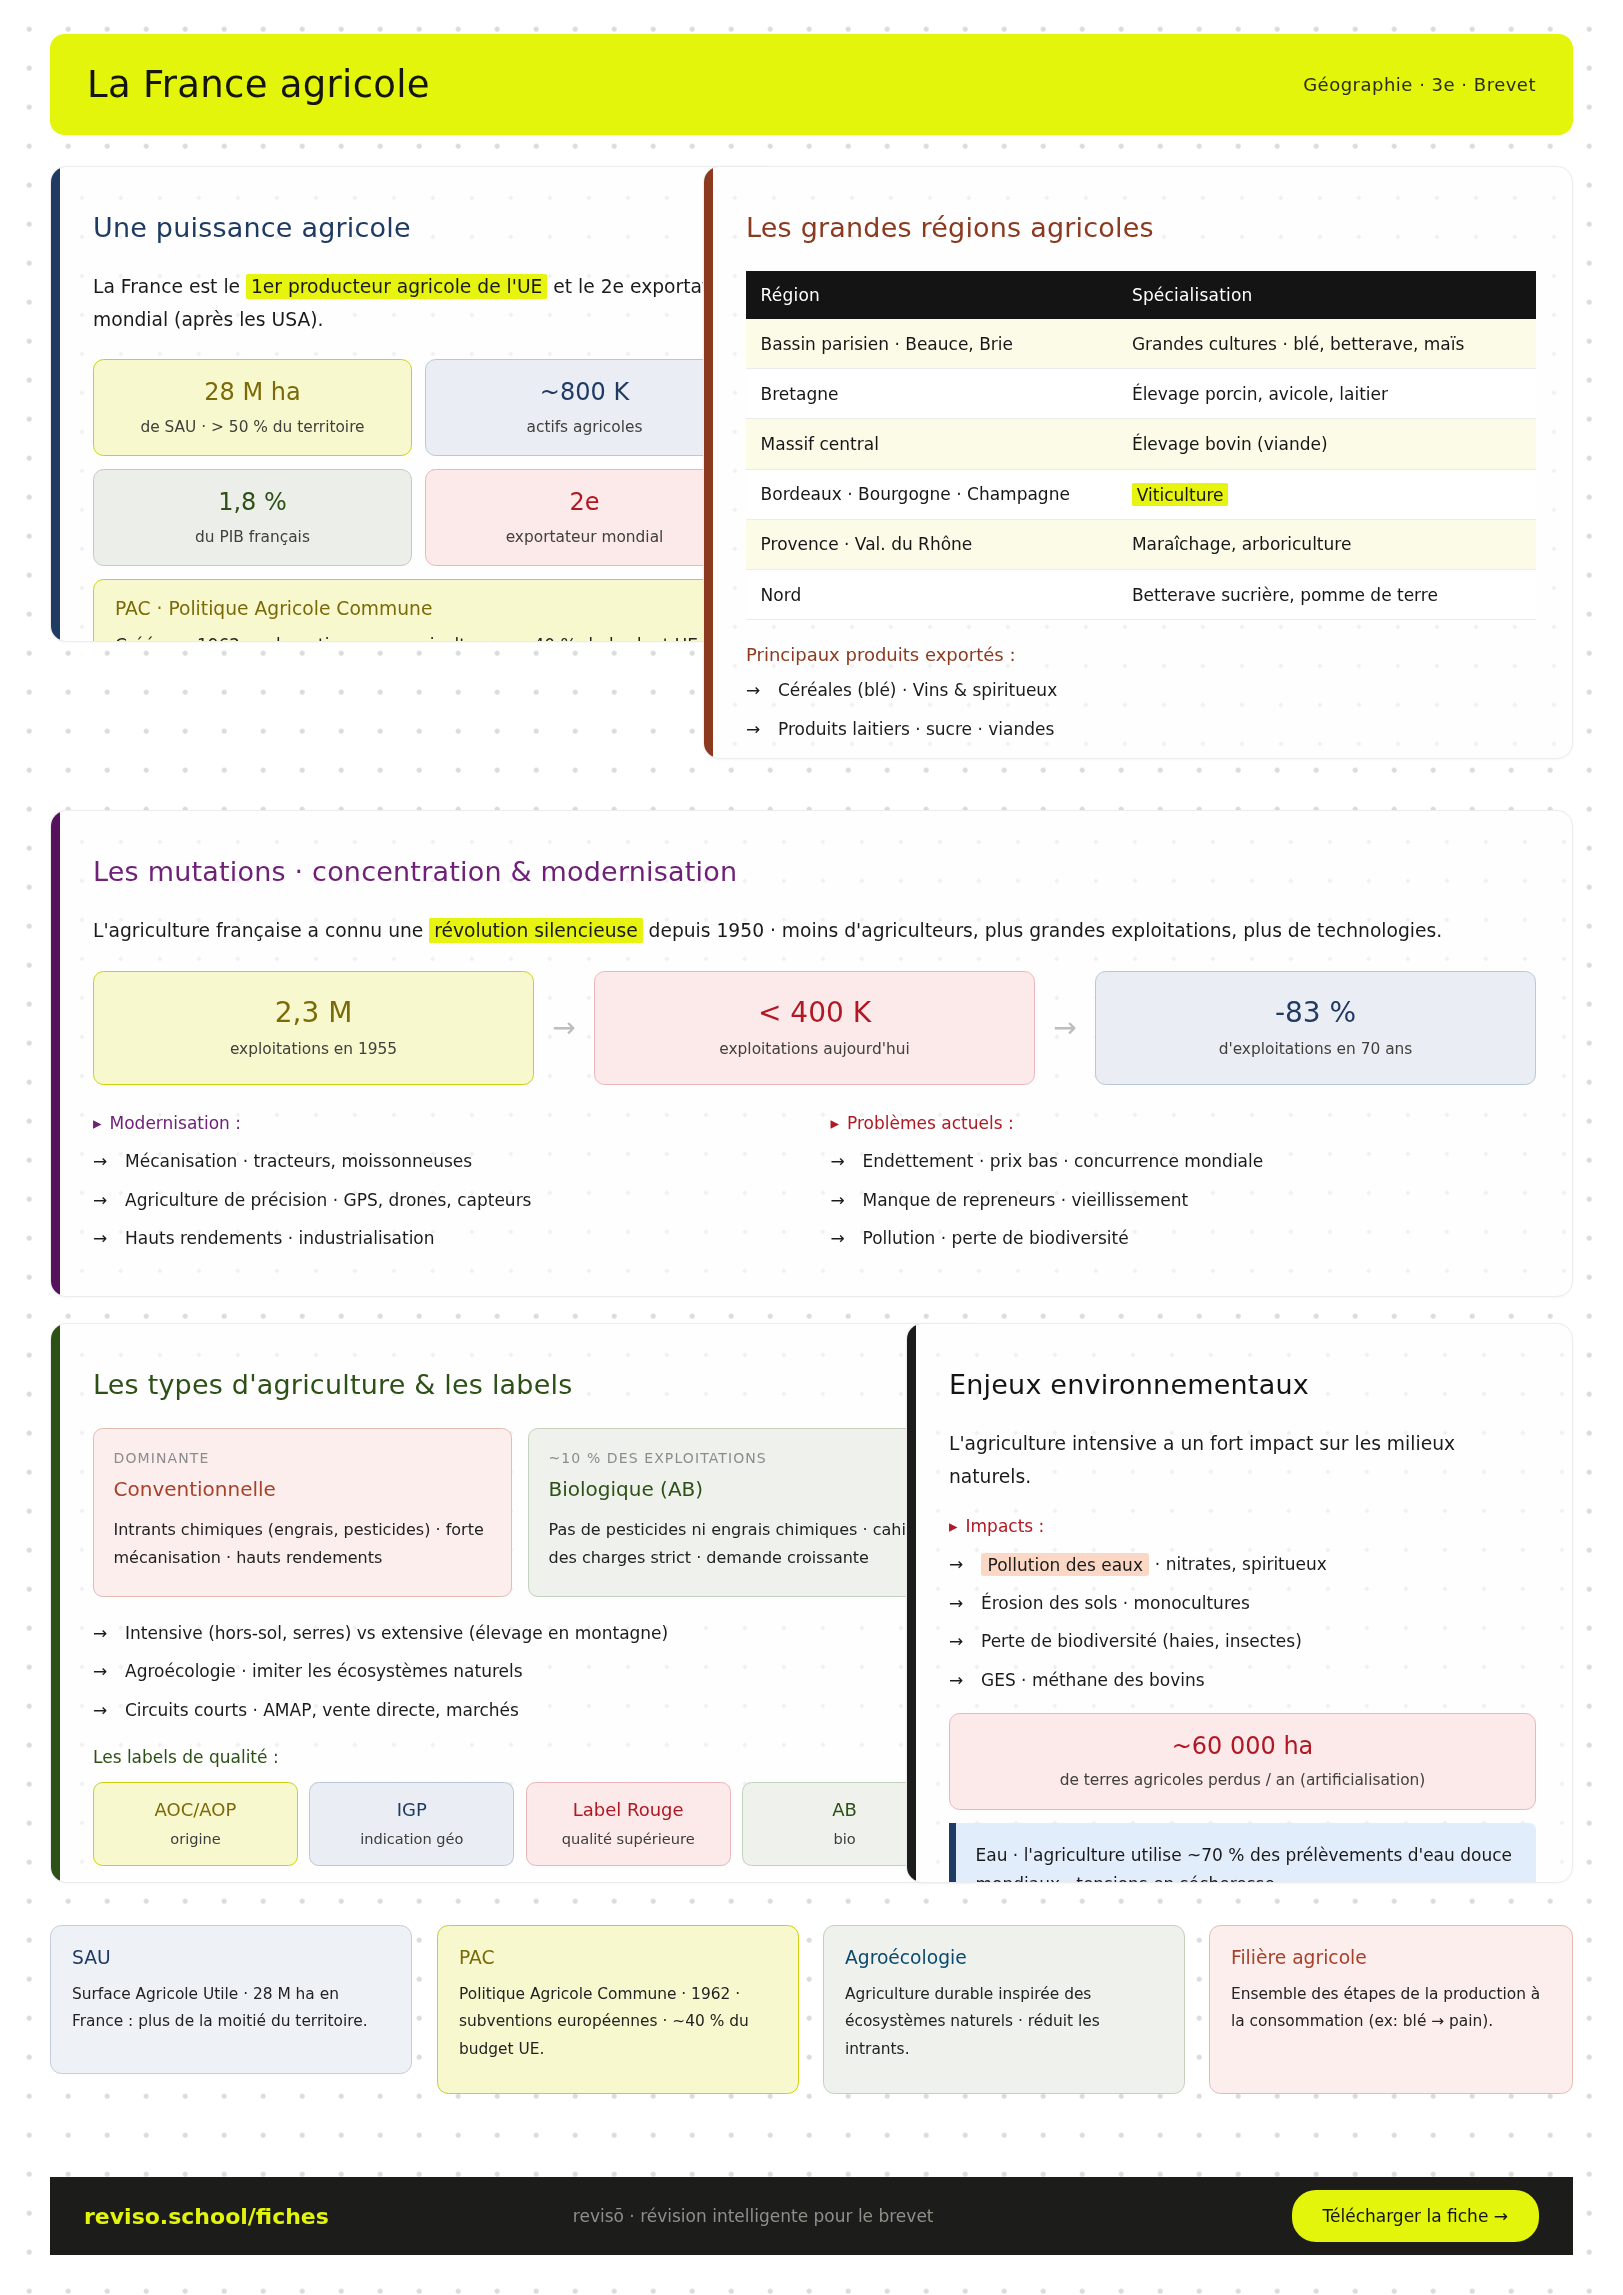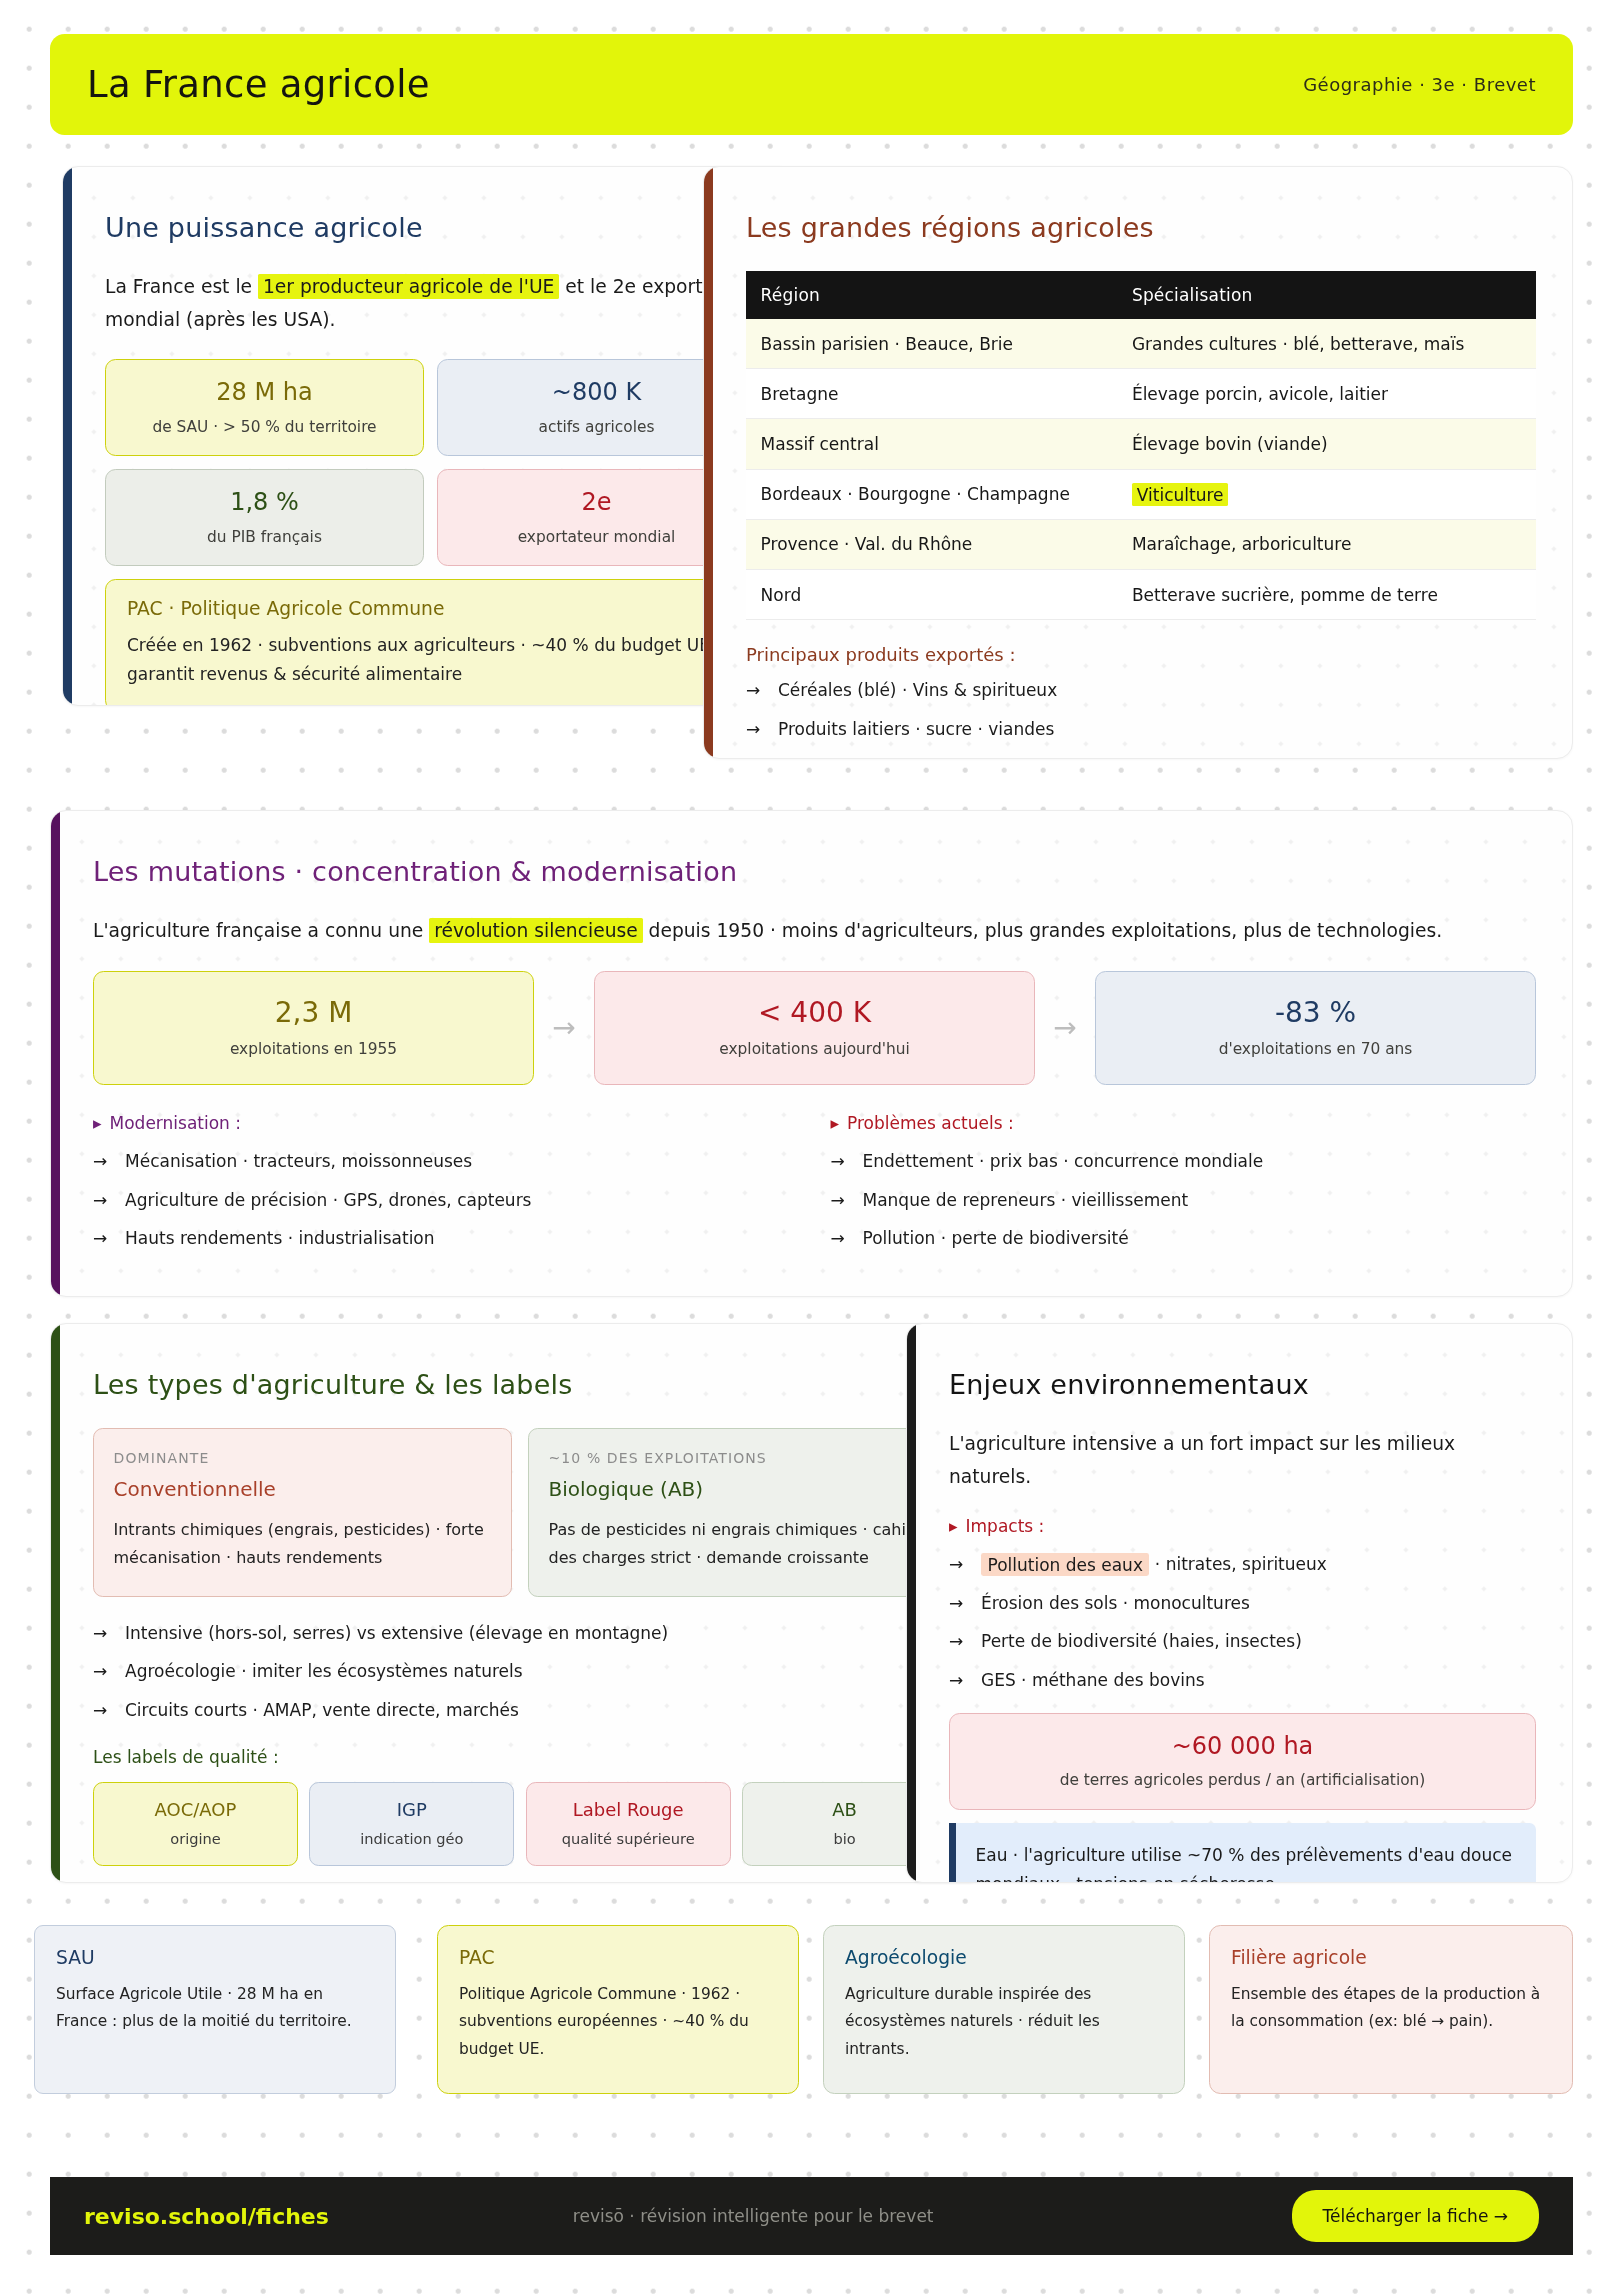--- a/index.html
+++ b/index.html
@@ -369,21 +369,21 @@
 </head>
 <body>
 
 <div class="page">
 
   <div class="header">
     <div class="header-title">La France agricole</div>
     <div class="header-meta">Géographie · 3e · Brevet</div>
   </div>
 
-  <div class="card card-navy" style="left:50px; top:166px; width:731px; height:540px;margin-left:12px;">
+  <div class="card card-navy" style="left:50px; top:166px; width:731px; height:476px;">
     <div class="card-inner">
       <h2 class="section-title t-navy">Une puissance agricole</h2>
 
       <p class="lead">
         <span>La France est le </span><span class="hl-yellow">1er producteur agricole de l'UE</span><span> et le 2e exportateur mondial (après les USA).</span>
       </p>
 
       <div class="stat-grid">
         <div class="stat s-yellow">
           <span class="stat-val">28 M ha</span>
@@ -564,21 +564,21 @@
 
       <div class="stat s-pink" style="margin:19.5px 0 13px;">
         <span class="stat-val">~60 000 ha</span>
         <span class="stat-lab">de terres agricoles perdus / an (artificialisation)</span>
       </div>
 
       <div class="note-blue">Eau · l'agriculture utilise ~70 % des prélèvements d'eau douce mondiaux · tensions en sécheresse.</div>
     </div>
   </div>
 
-  <div class="gloss g-blue" style="left:34px; top:1925px; width:362px; height:169px;border-radius:9px;">
+  <div class="gloss g-blue" style="left:50px; top:1925px; width:362px; height:149px;">
     <span class="gloss-term">SAU</span>
     <span class="gloss-def">Surface Agricole Utile · 28 M ha en France : plus de la moitié du territoire.</span>
   </div>
   <div class="gloss g-yellow" style="left:437px; top:1925px; width:362px; height:169px;">
     <span class="gloss-term">PAC</span>
     <span class="gloss-def">Politique Agricole Commune · 1962 · subventions européennes · ~40 % du budget UE.</span>
   </div>
   <div class="gloss g-green" style="left:823px; top:1925px; width:362px; height:169px;">
     <span class="gloss-term">Agroécologie</span>
     <span class="gloss-def">Agriculture durable inspirée des écosystèmes naturels · réduit les intrants.</span>

